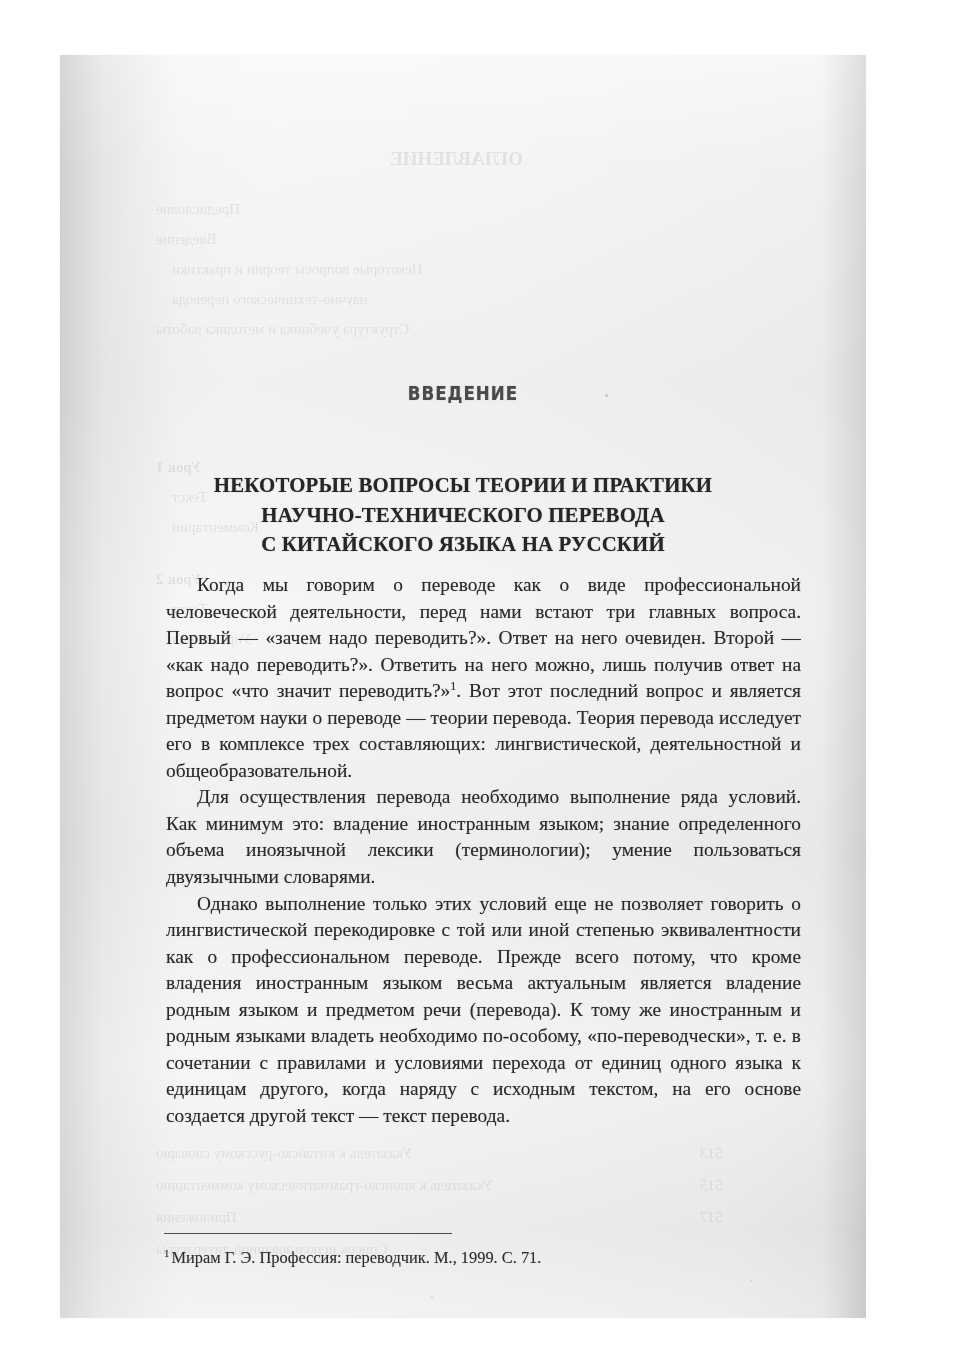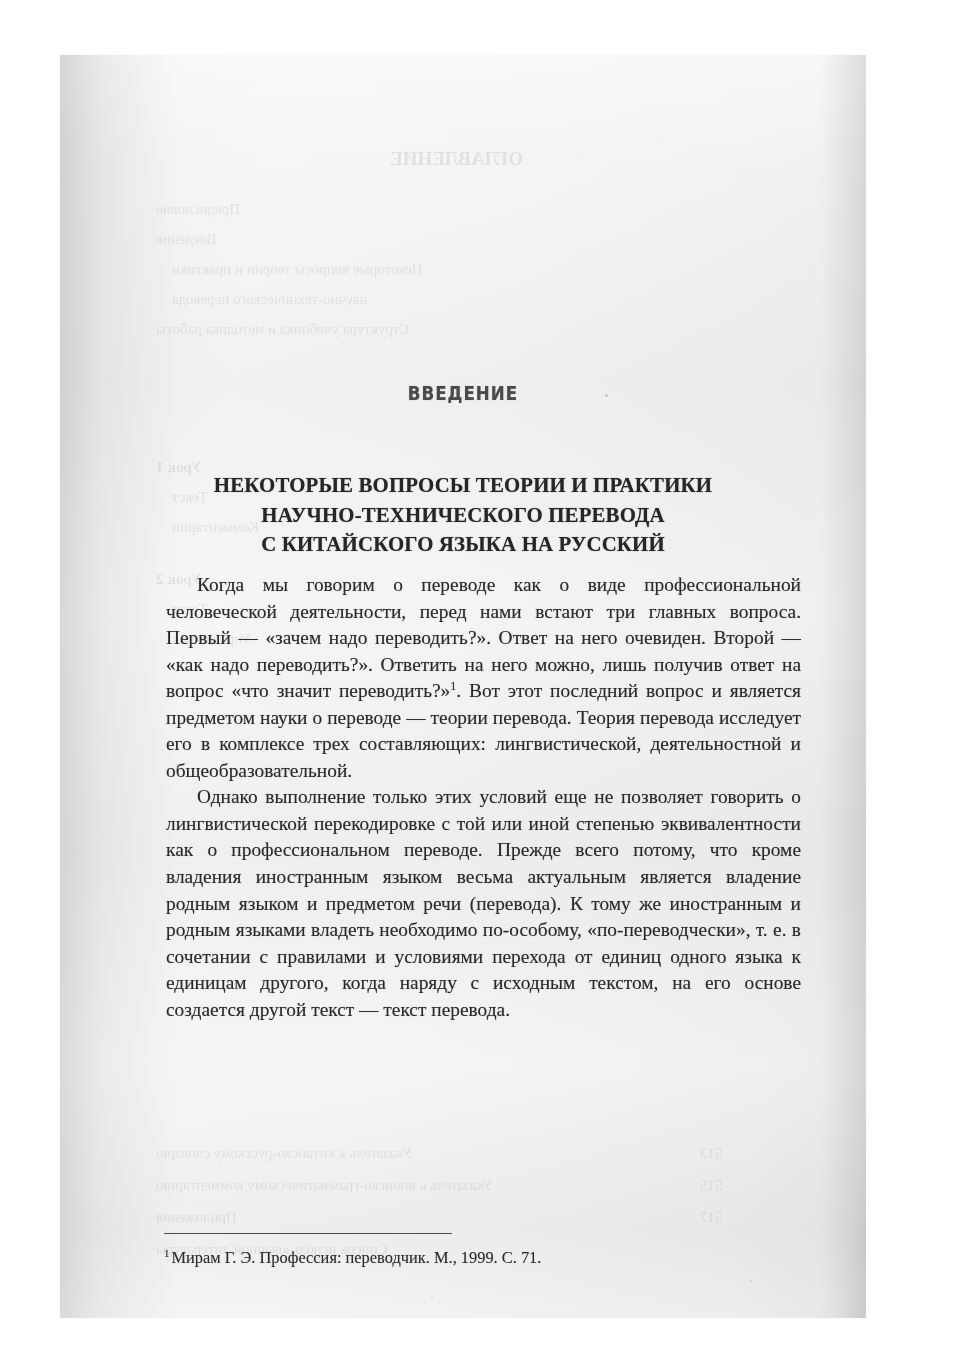--- a/index.html
+++ b/index.html
@@ -235,20 +235,21 @@
       <div class="chapter-label">ВВЕДЕНИЕ</div>
 
       <div class="article-title">
         <span class="tline">НЕКОТОРЫЕ ВОПРОСЫ ТЕОРИИ И ПРАКТИКИ</span>
         <span class="tline">НАУЧНО-ТЕХНИЧЕСКОГО ПЕРЕВОДА</span>
         <span class="tline">С КИТАЙСКОГО ЯЗЫКА НА РУССКИЙ</span>
       </div>
 
       <div class="body-block">
         <p><span>Когда мы говорим о переводе как о виде профессиональной человеческой деятельности, перед нами встают три главных вопроса. Первый — «зачем надо переводить?». Ответ на него очевиден. Второй — «как надо переводить?». Ответить на него можно, лишь получив ответ на вопрос «что значит переводить?»</span><sup class="fn-ref">1</sup><span>. Вот этот последний вопрос и является предметом науки о переводе — теории перевода. Теория перевода исследует его в комплексе трех составляющих: лингвистической, деятельностной и общеобразовательной.</span></p>
+        <p>Для осуществления перевода необходимо выполнение ряда условий. Как минимум это: владение иностранным языком; знание определенного объема иноязычной лексики (терминологии); умение пользоваться двуязычными словарями.</p>
         <p>Однако выполнение только этих условий еще не позволяет говорить о лингвистической перекодировке с той или иной степенью эквивалентности как о профессиональном переводе. Прежде всего потому, что кроме владения иностранным языком весьма актуальным является владение родным языком и предметом речи (перевода). К тому же иностранным и родным языками владеть необходимо по-особому, «по-переводчески», т. е. в сочетании с правилами и условиями перехода от единиц одного языка к единицам другого, когда наряду с исходным текстом, на его основе создается другой текст — текст перевода.</p>
       </div>
 
       <div id="footnote-rule"></div>
 
       <div id="footnote"><sup class="fn-marker">1</sup><span class="fn-author">Мирам Г. Э.</span><span> Профессия: переводчик. М., 1999. С. 71.</span></div>
 
       <span class="speck" style="left:545px;top:339px;width:3px;height:3px;"></span>
       <span class="speck" style="left:690px;top:1225px;width:2px;height:2px;opacity:0.35;"></span>
       <span class="speck" style="left:371px;top:1241px;width:2px;height:2px;opacity:0.3;"></span>

